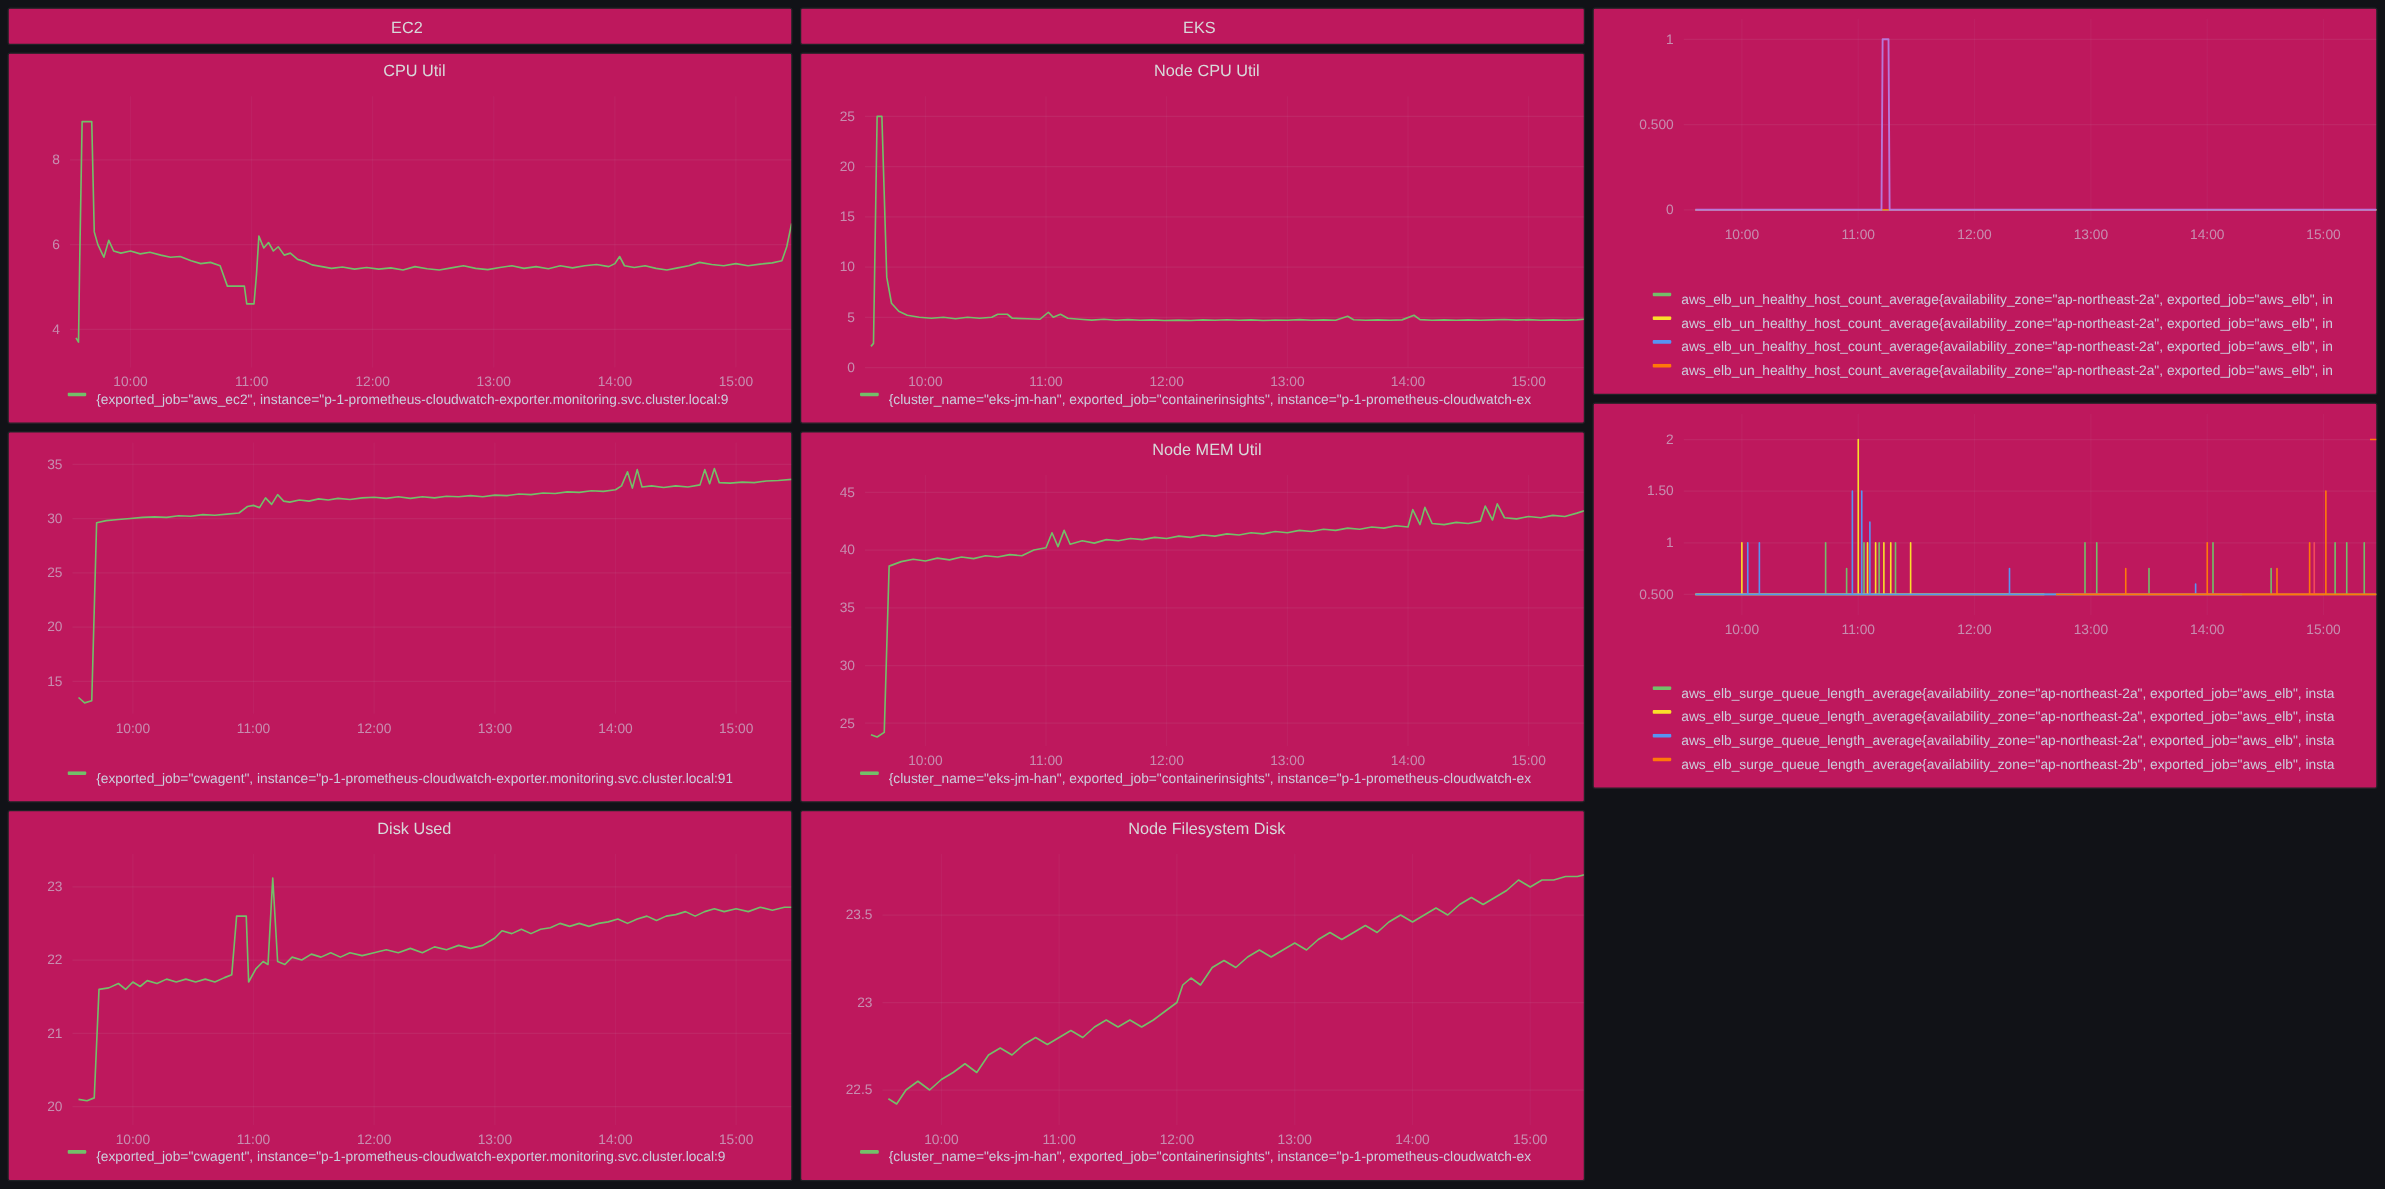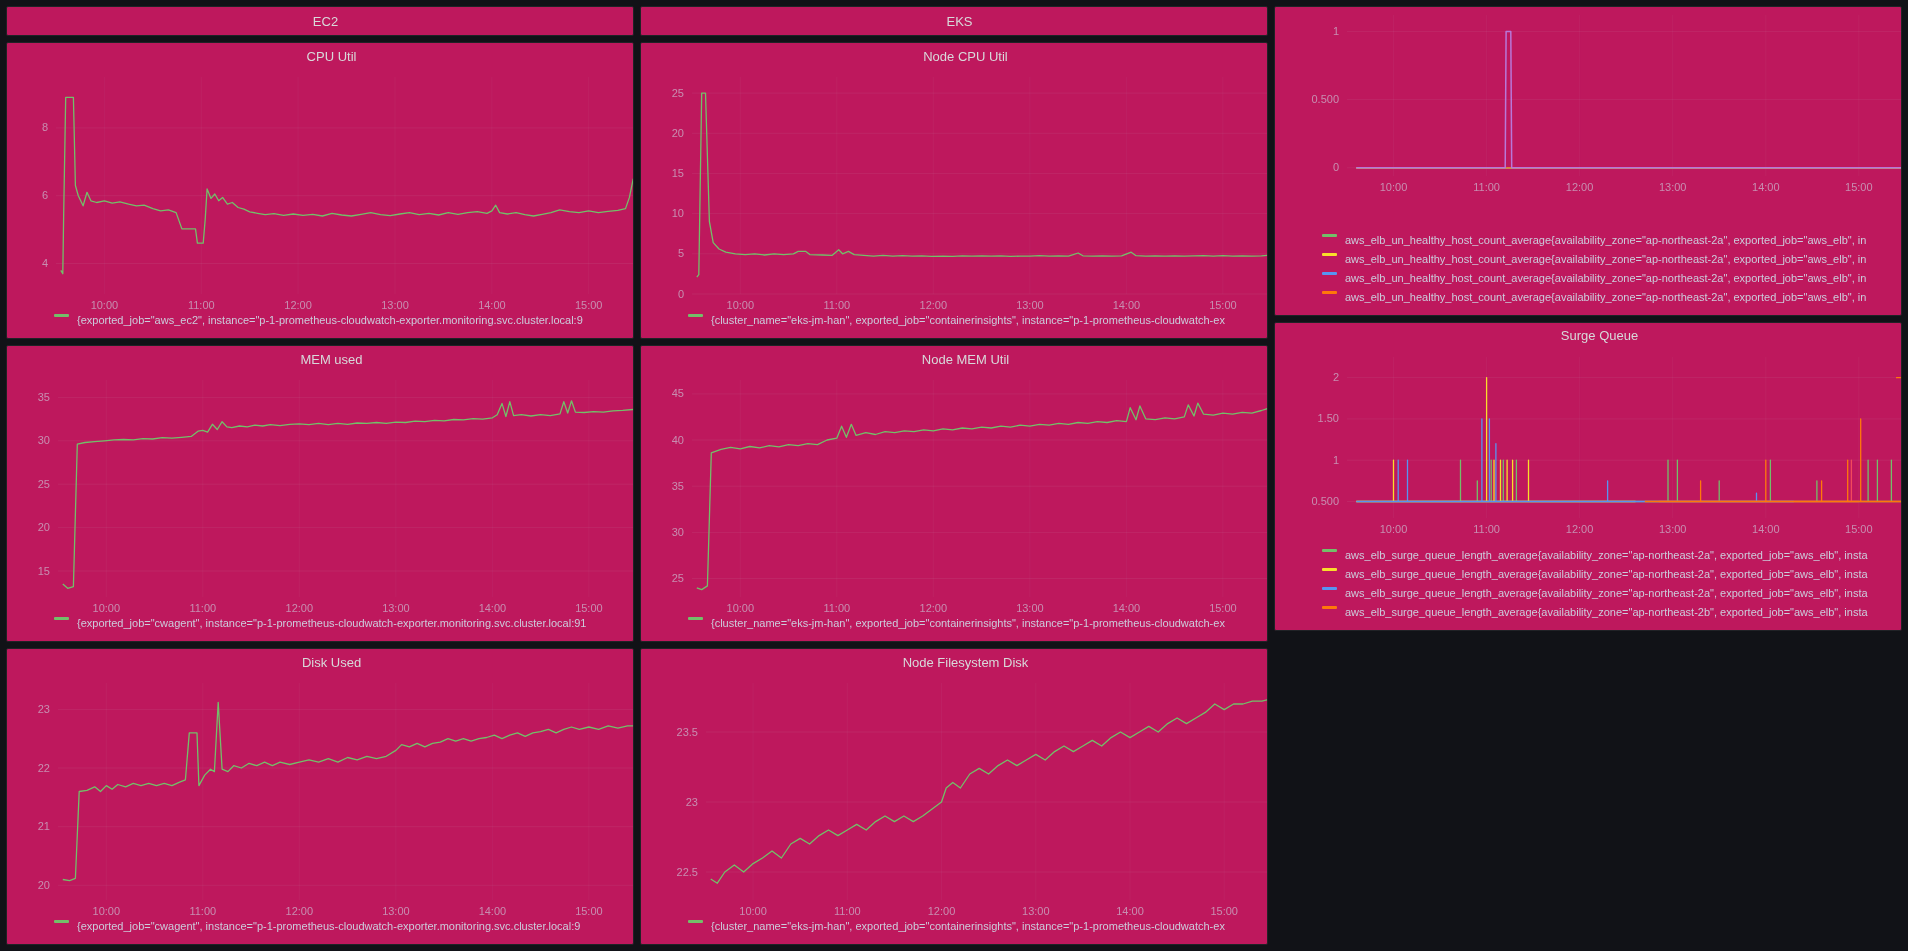--- a/index.html
+++ b/index.html
@@ -61,21 +61,20 @@
           </svg>
         </div>
       <div class="legend">
           <div class="legend-row">
             <span class="legend-dash" style="background: rgb(115, 191, 105);"></span>
             <span class="legend-label">{exported_job="aws_ec2", instance="p-1-prometheus-cloudwatch-exporter.monitoring.svc.cluster.local:9</span>
           </div>
         </div>
     </div>
     <div class="panel">
-      <div class="panel-title">MEM used</div>
       <div class="chart">
           <svg width="626" height="245" viewBox="0 0 626 245">
             <line x1="76.3" x2="76.3" y1="8" y2="225" stroke="rgba(204,204,220,0.05)" stroke-width="1"></line>
             <line x1="172.8" x2="172.8" y1="8" y2="225" stroke="rgba(204,204,220,0.05)" stroke-width="1"></line>
             <line x1="269.3" x2="269.3" y1="8" y2="225" stroke="rgba(204,204,220,0.05)" stroke-width="1"></line>
             <line x1="365.9" x2="365.9" y1="8" y2="225" stroke="rgba(204,204,220,0.05)" stroke-width="1"></line>
             <line x1="462.4" x2="462.4" y1="8" y2="225" stroke="rgba(204,204,220,0.05)" stroke-width="1"></line>
             <line x1="558.9" x2="558.9" y1="8" y2="225" stroke="rgba(204,204,220,0.05)" stroke-width="1"></line>
             <line x1="28" x2="612" y1="199.0" y2="199.0" stroke="rgba(204,204,220,0.08)" stroke-width="1"></line>
             <text class="tick" x="20" y="202.5" text-anchor="end">15</text>
@@ -293,21 +292,20 @@
             <span class="legend-dash" style="background: rgb(87, 148, 242);"></span>
             <span class="legend-label">aws_elb_un_healthy_host_count_average{availability_zone="ap-northeast-2a", exported_job="aws_elb", in</span>
           </div>
           <div class="legend-row">
             <span class="legend-dash" style="background: rgb(255, 120, 10);"></span>
             <span class="legend-label">aws_elb_un_healthy_host_count_average{availability_zone="ap-northeast-2a", exported_job="aws_elb", in</span>
           </div>
         </div>
     </div>
     <div class="panel">
-      <div class="panel-title">Surge Queue</div>
       <div class="chart">
           <svg width="626" height="189" viewBox="0 0 626 189">
             <line x1="95.5" x2="95.5" y1="8" y2="169" stroke="rgba(204,204,220,0.05)" stroke-width="1"></line>
             <line x1="188.6" x2="188.6" y1="8" y2="169" stroke="rgba(204,204,220,0.05)" stroke-width="1"></line>
             <line x1="281.6" x2="281.6" y1="8" y2="169" stroke="rgba(204,204,220,0.05)" stroke-width="1"></line>
             <line x1="374.7" x2="374.7" y1="8" y2="169" stroke="rgba(204,204,220,0.05)" stroke-width="1"></line>
             <line x1="467.8" x2="467.8" y1="8" y2="169" stroke="rgba(204,204,220,0.05)" stroke-width="1"></line>
             <line x1="560.8" x2="560.8" y1="8" y2="169" stroke="rgba(204,204,220,0.05)" stroke-width="1"></line>
             <line x1="49" x2="612" y1="152.5" y2="152.5" stroke="rgba(204,204,220,0.08)" stroke-width="1"></line>
             <text class="tick" x="41" y="156.0" text-anchor="end">0.500</text>

